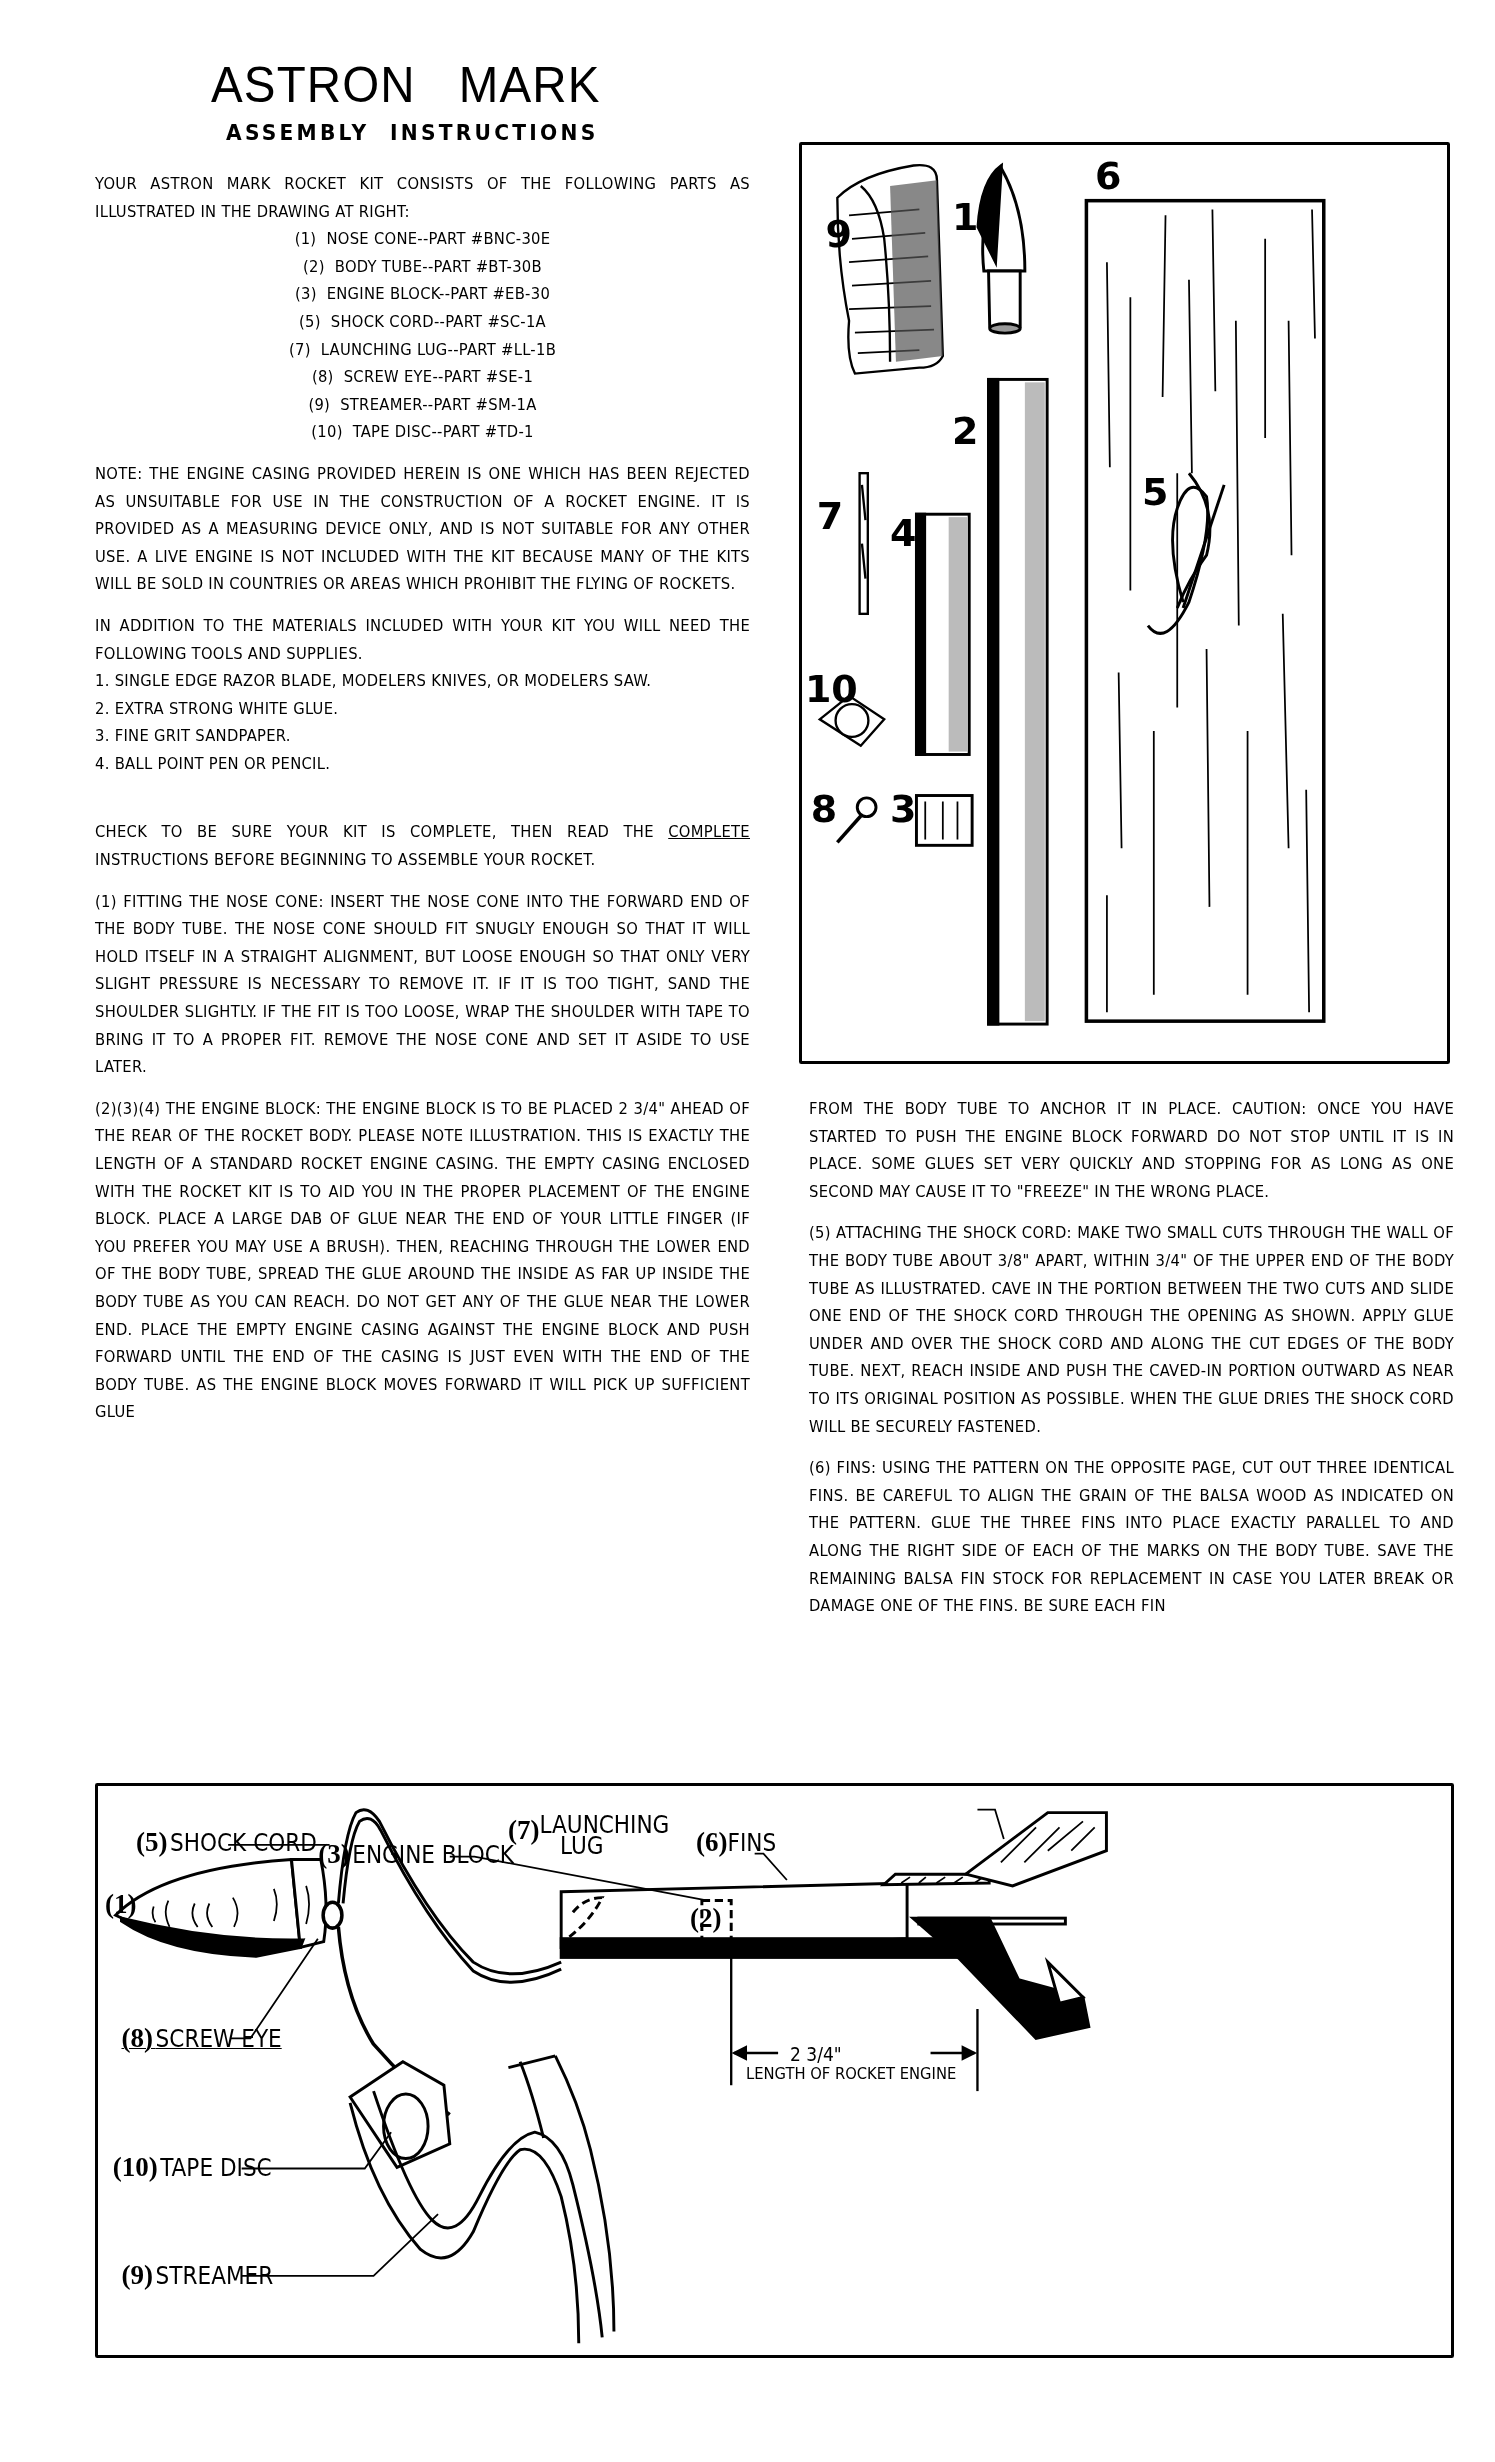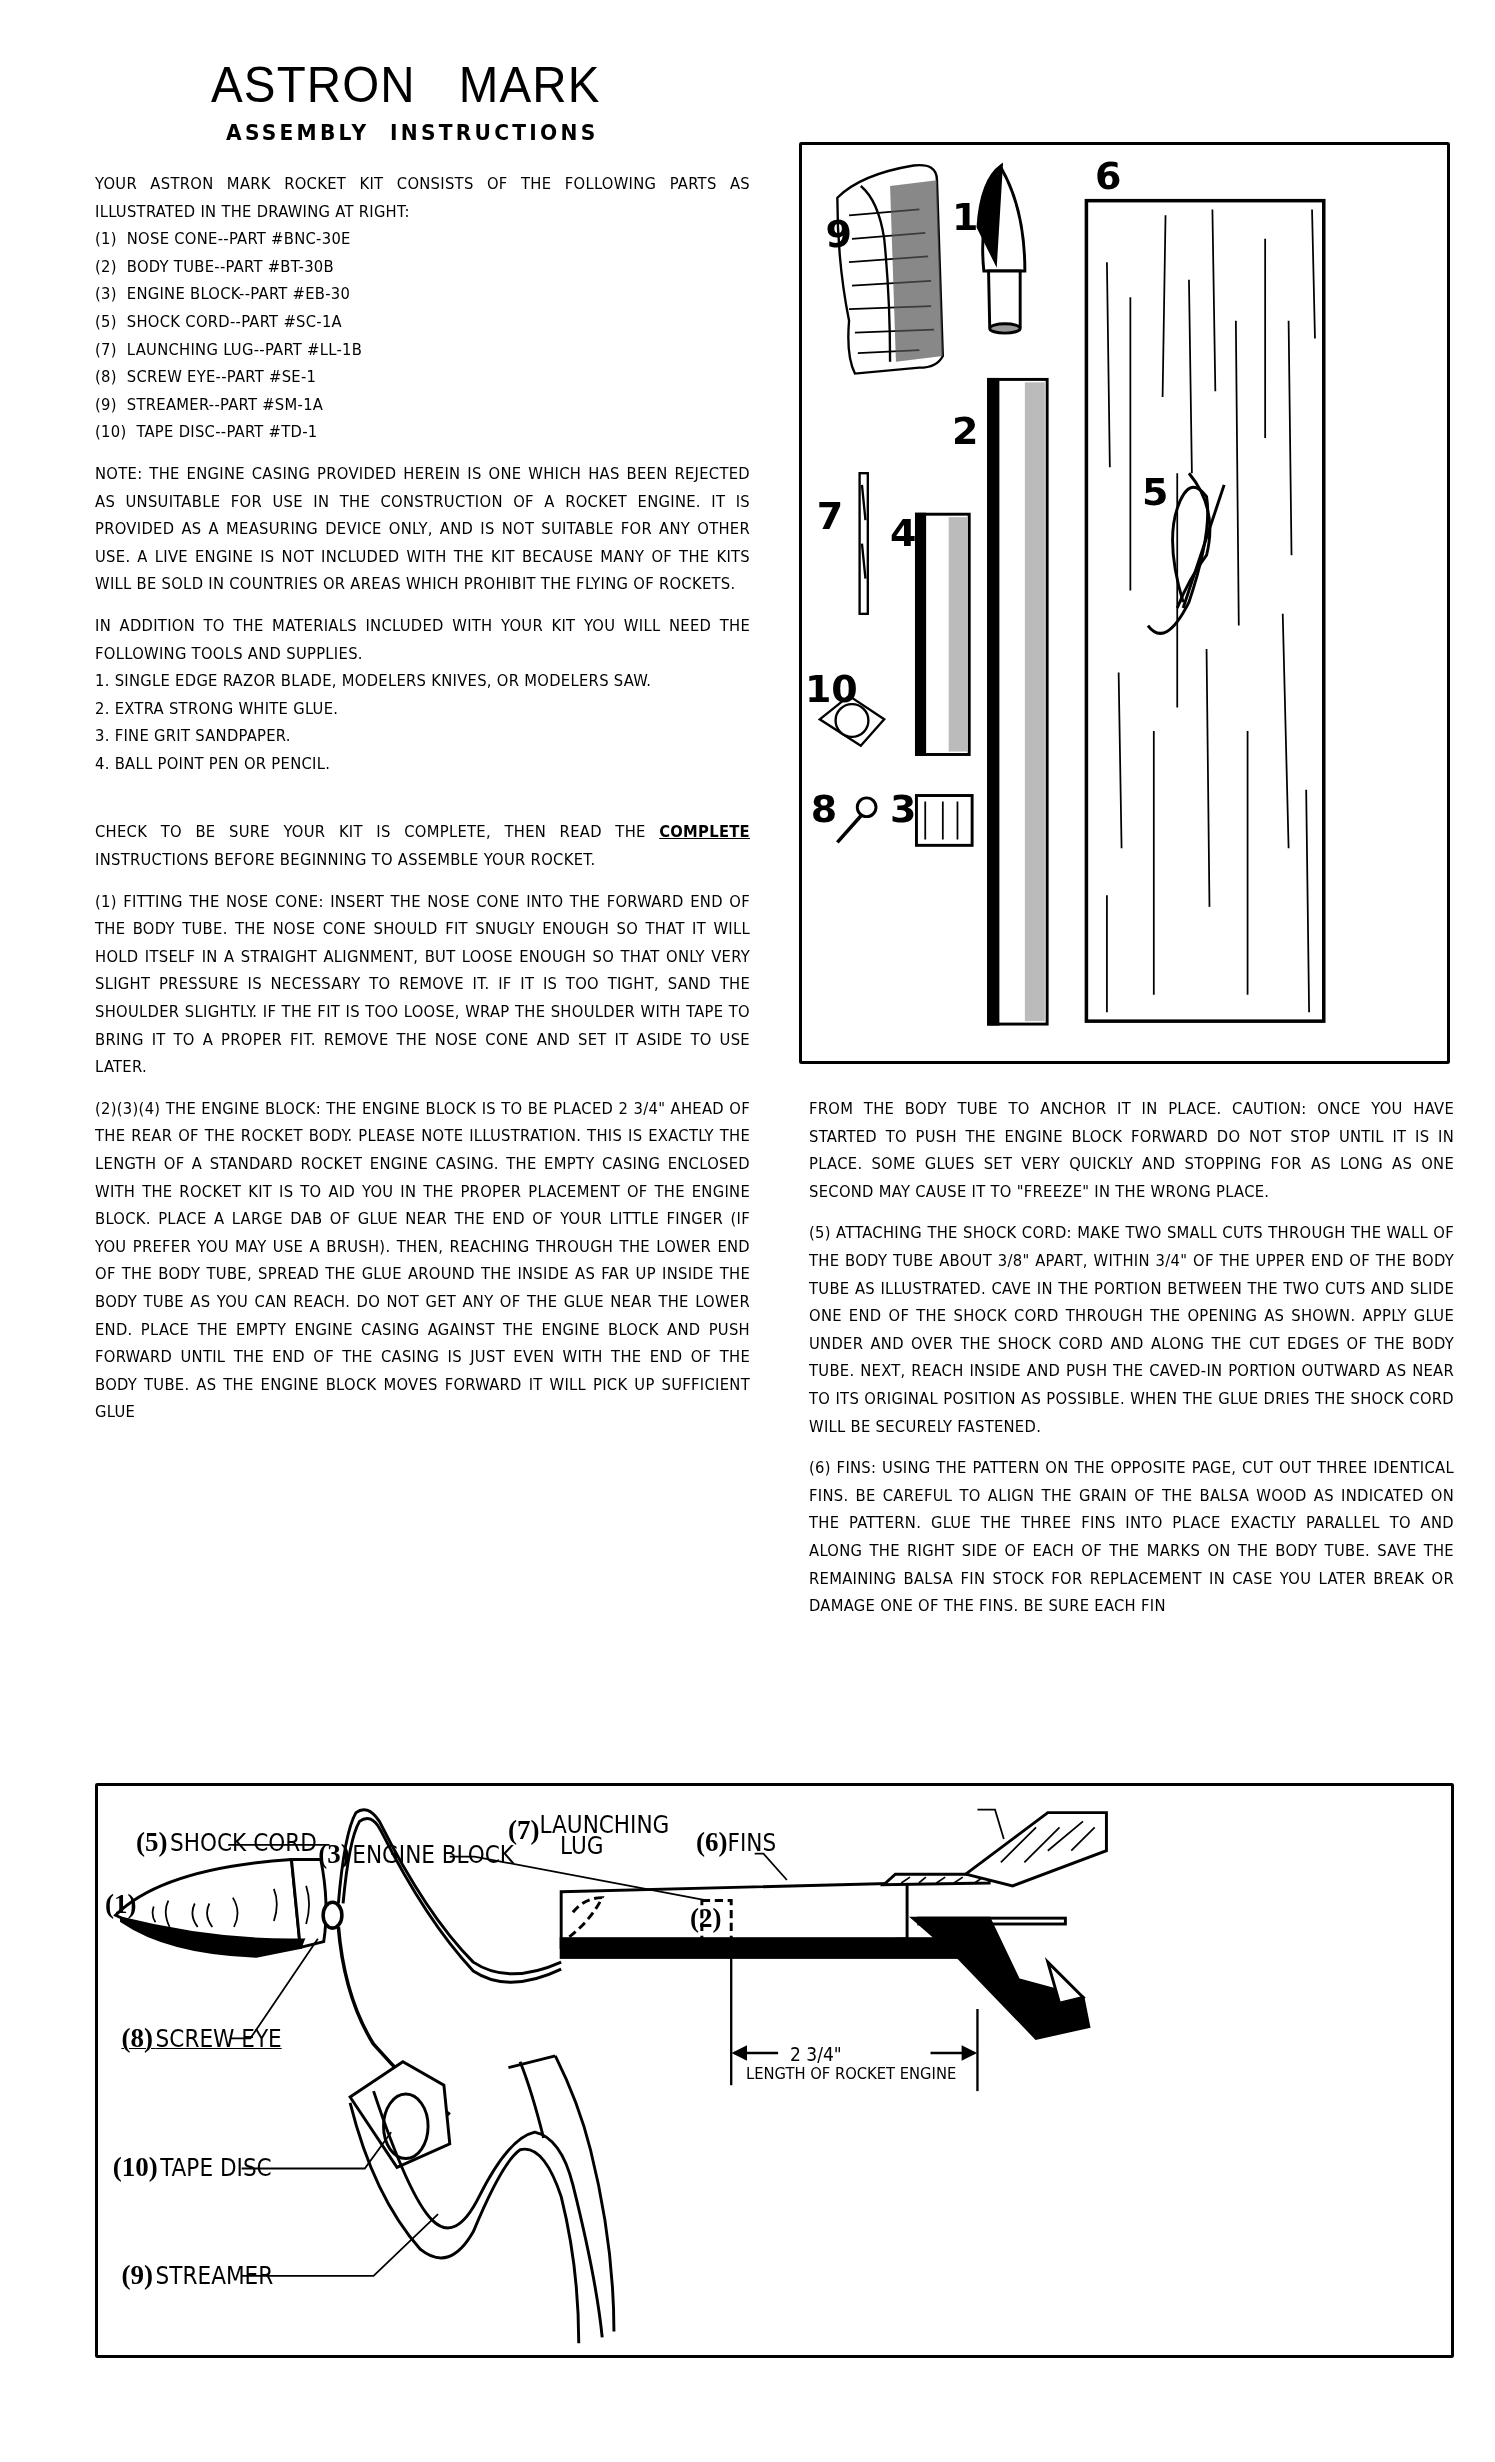--- a/index.html
+++ b/index.html
@@ -9,22 +9,22 @@
   .title{left:211px;top:56px;font-family:"Liberation Sans",sans-serif;font-size:50px;font-weight:400;
          letter-spacing:1.2px;white-space:pre;transform:scaleX(0.95);transform-origin:left;}
   .subtitle{left:226px;top:120px;font-family:"DejaVu Sans",sans-serif;font-size:22px;font-weight:700;
             letter-spacing:3.5px;white-space:pre;transform:scaleX(0.92);transform-origin:left;}
   .col{font-family:"DejaVu Sans Condensed","DejaVu Sans",sans-serif;font-size:16.4px;line-height:27.6px;
        text-transform:uppercase;letter-spacing:0.3px;}
   .col p{margin:0;text-align:justify;text-align-last:left;}
   .col .gap{height:14px;}
   .left{left:95px;width:655px;}
   .right{left:809px;width:645px;}
-  .partline{white-space:pre;}
-  .u{text-decoration:underline;font-weight:bold;}
+  .partline{white-space:pre;text-align:center;}
+  .u{text-decoration:underline;}
   .box{border:3.5px solid #000;border-radius:2.3px;box-sizing:border-box;}
   .lbl{font-family:"DejaVu Sans",sans-serif;font-weight:700;font-size:38px;line-height:1;}
   .dlbl{font-family:"DejaVu Sans Condensed","DejaVu Sans",sans-serif;font-size:24px;text-transform:uppercase;white-space:pre;}
   .dnum{font-family:"Liberation Serif",serif;font-size:27px;font-weight:700;}
   svg{position:absolute;left:0;top:0;}
 </style>
 </head>
 <body>
 
 <div class="abs title">ASTRON   MARK</div>

